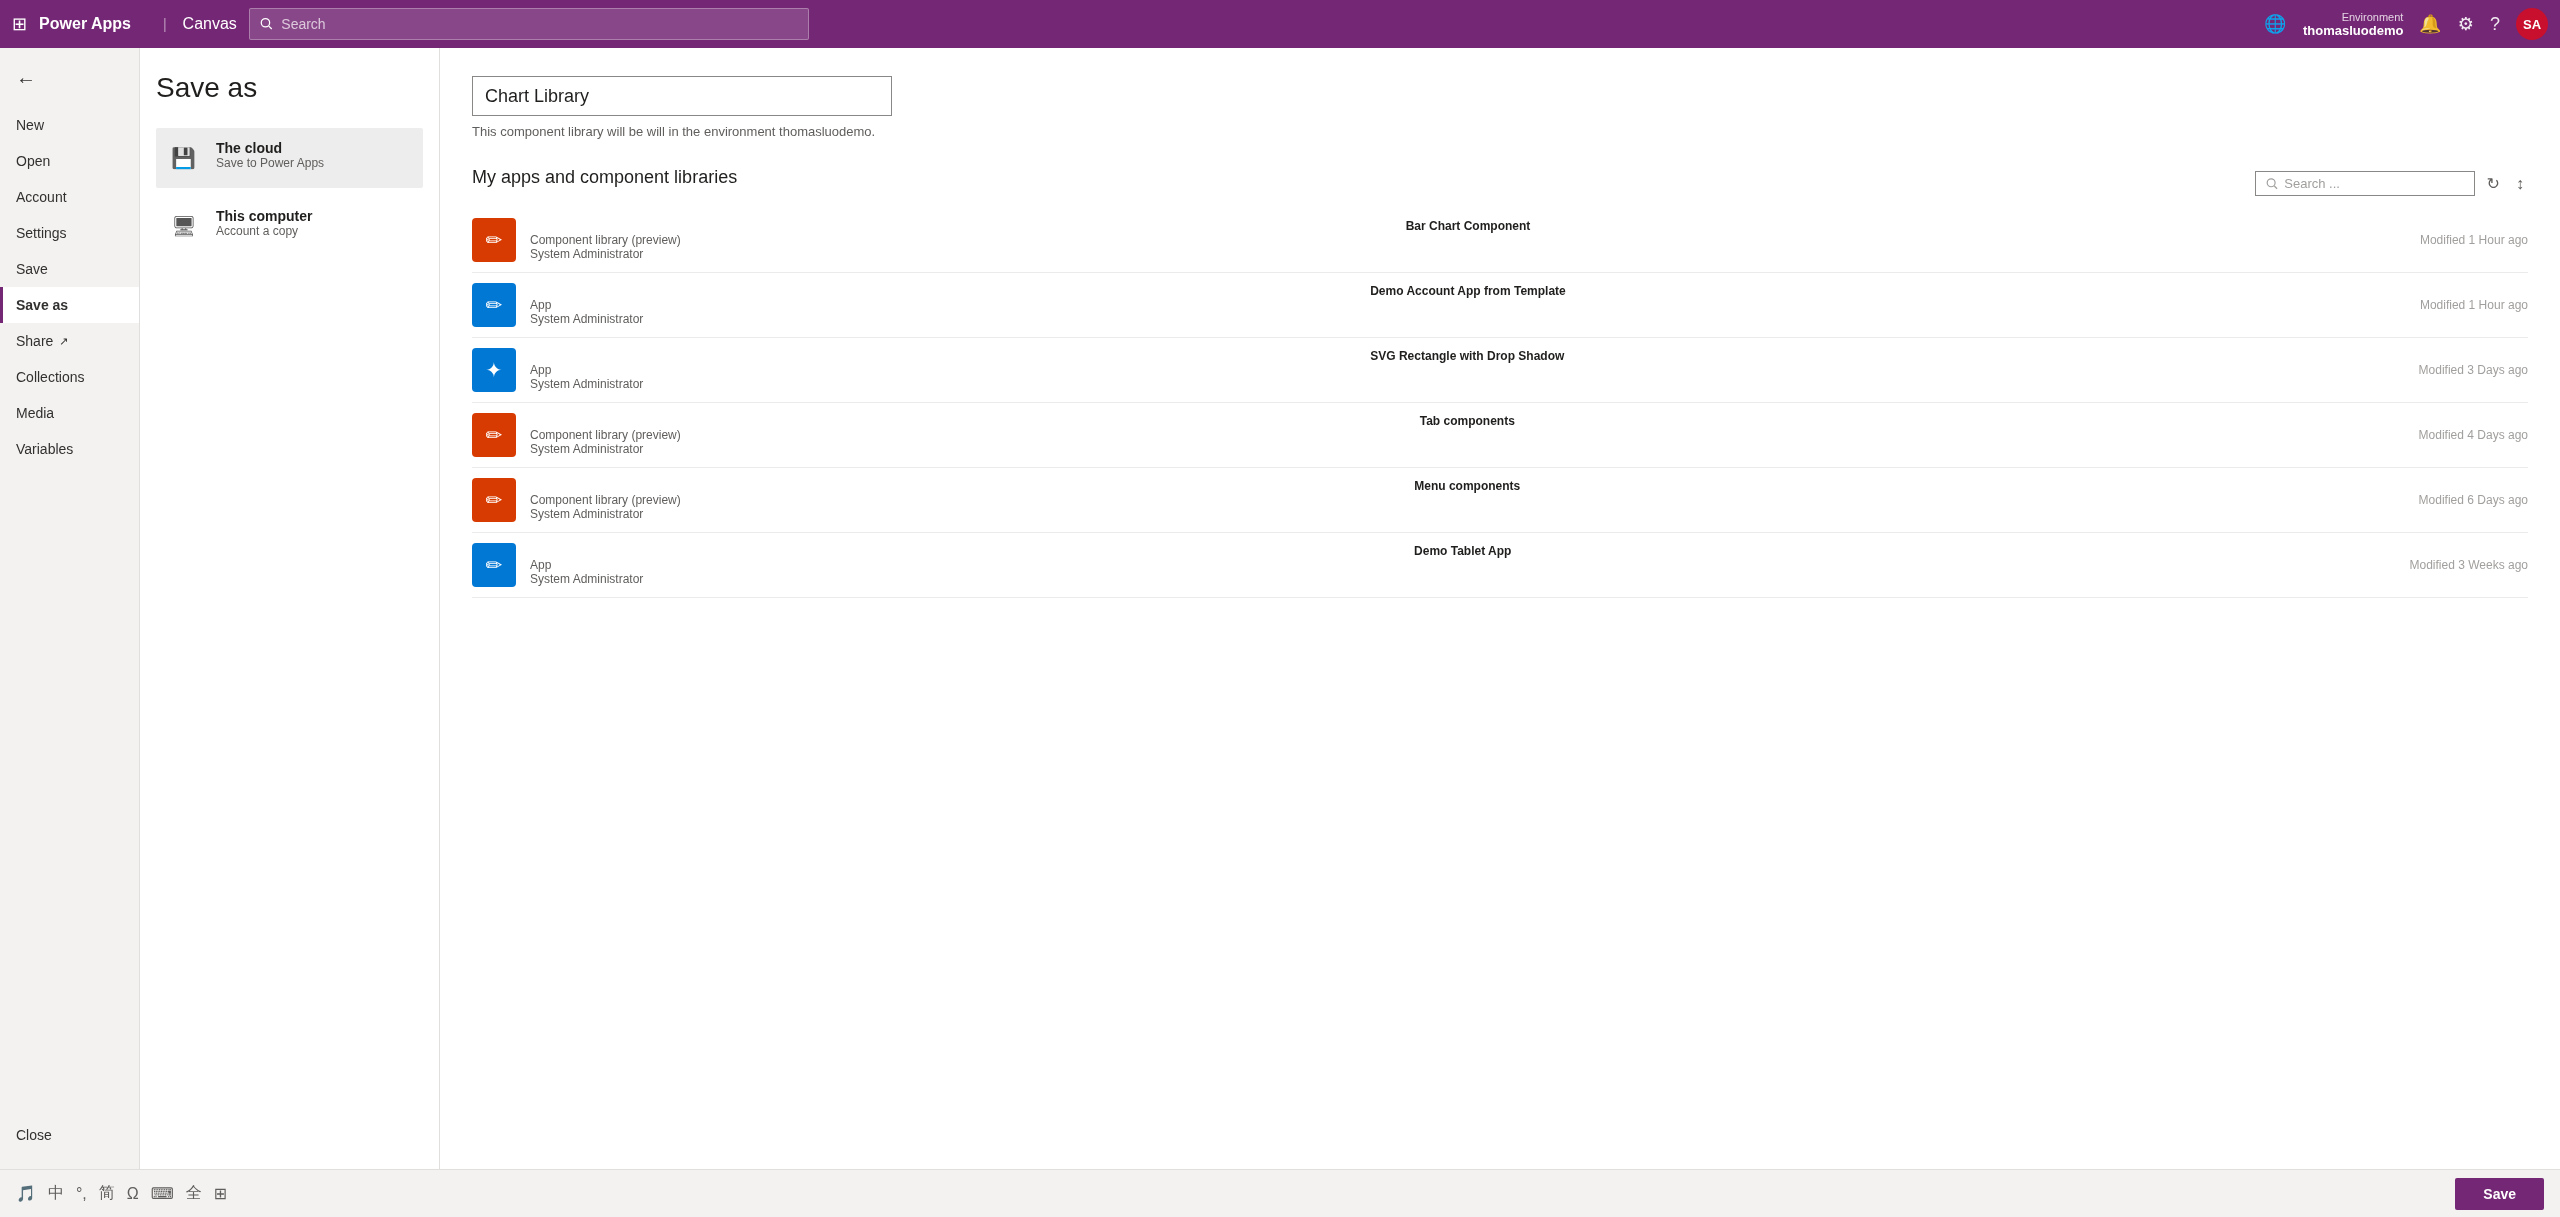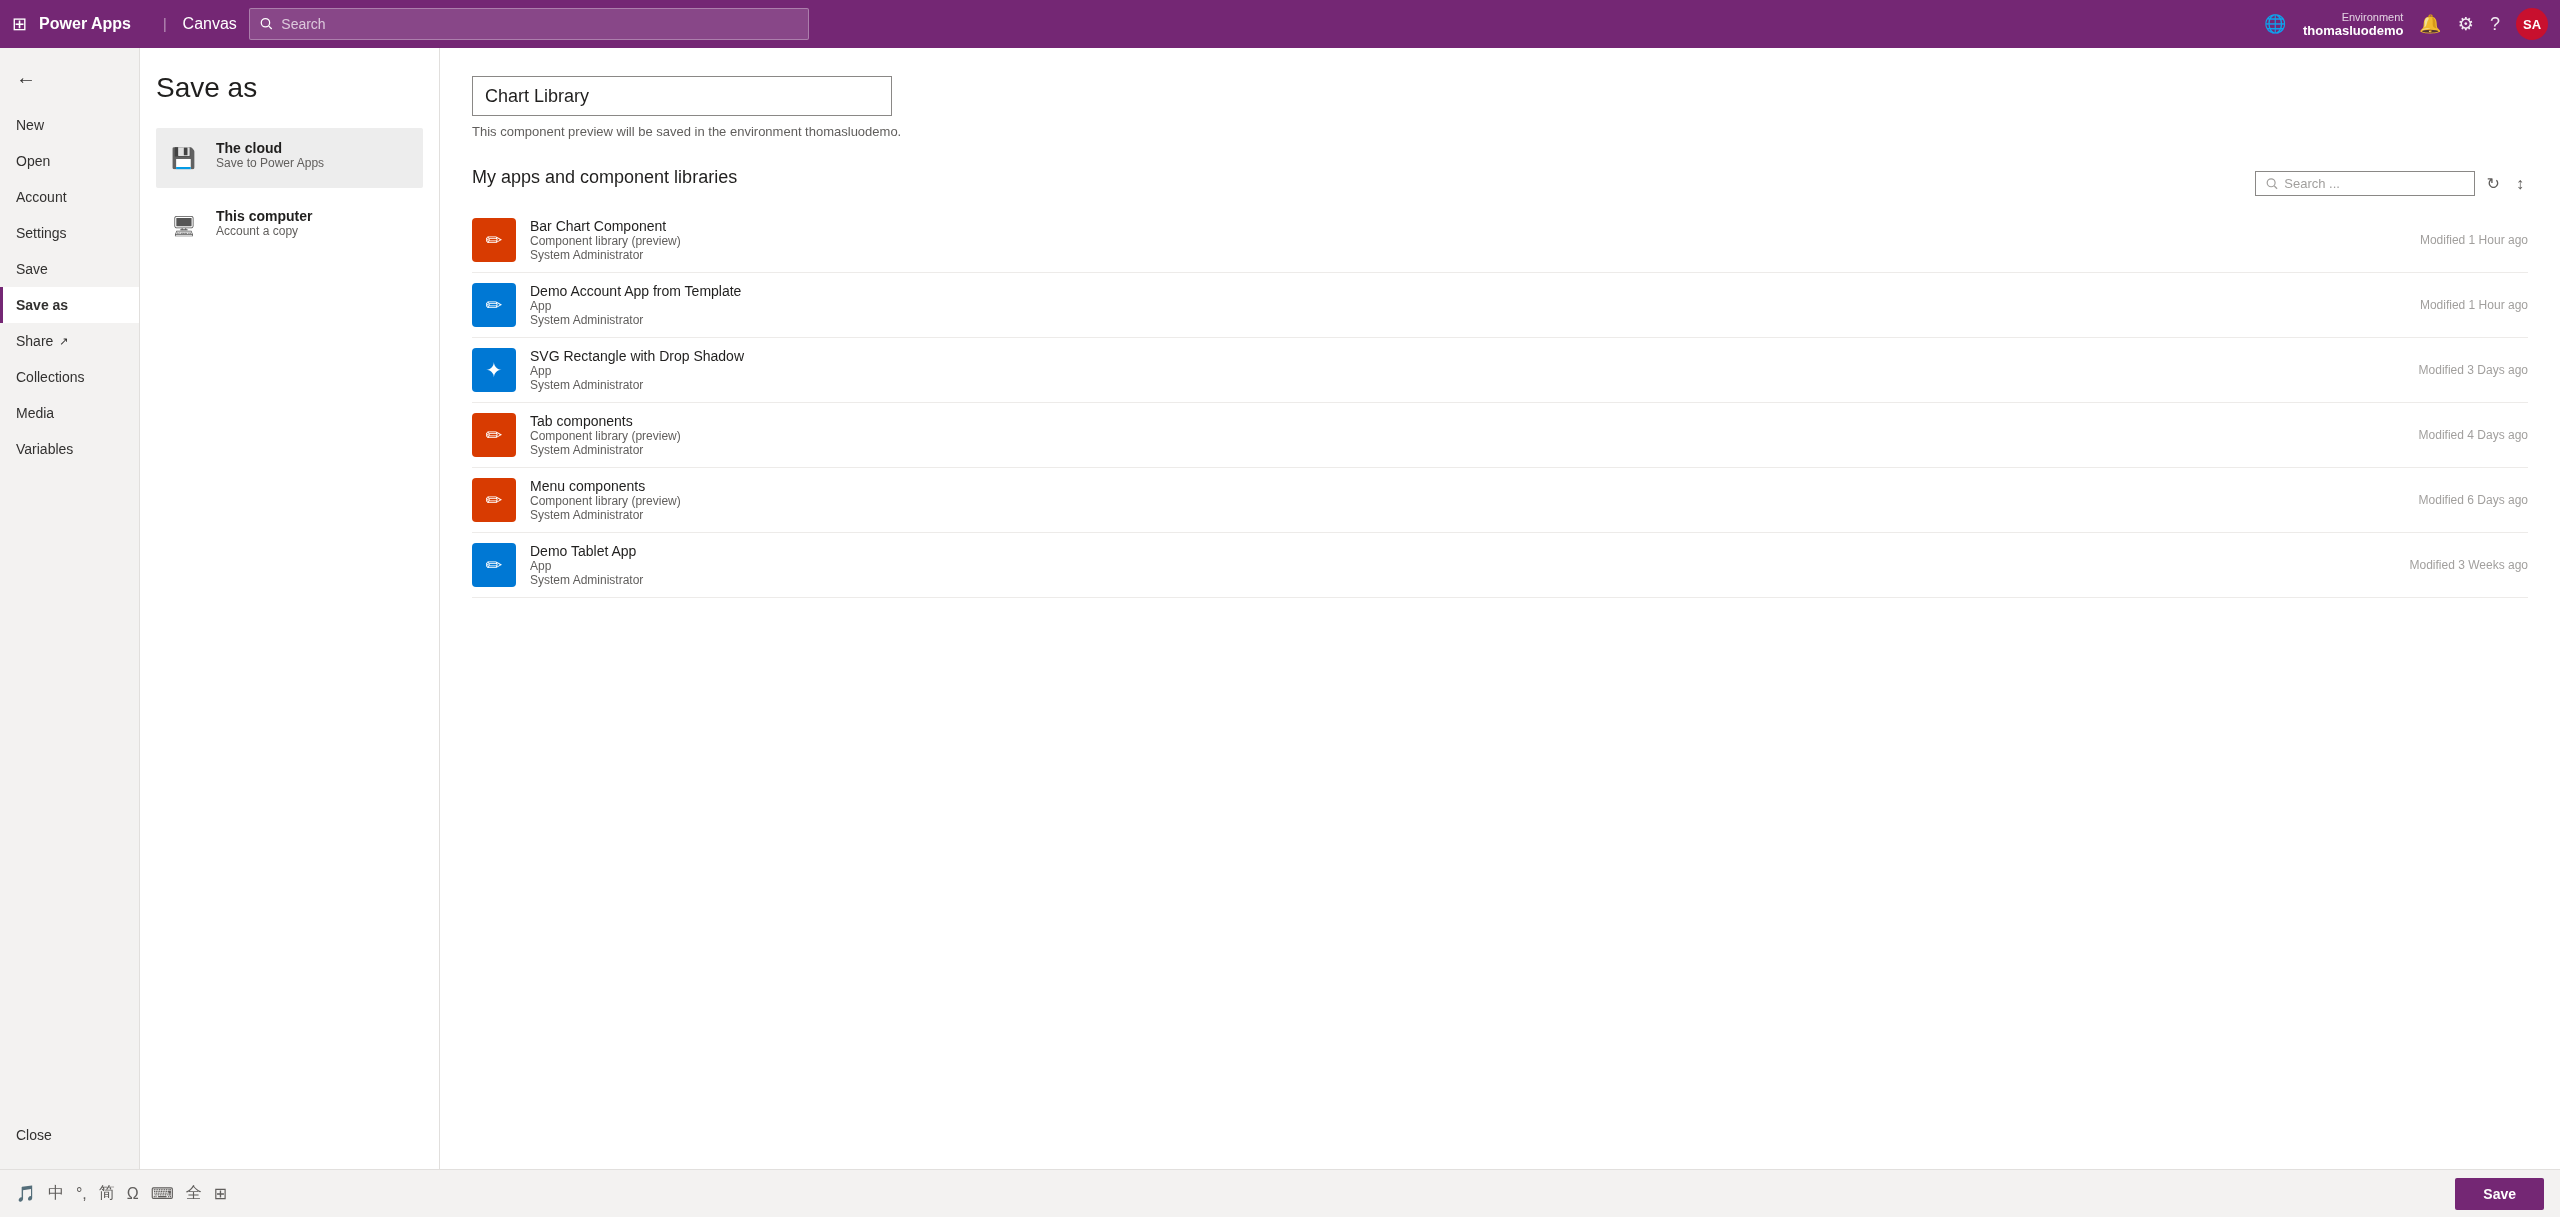--- a/index.html
+++ b/index.html
@@ -195,21 +195,21 @@
       padding: 10px 0;
       border-bottom: 1px solid #edebe9;
       gap: 14px;
     }
     .app-icon {
       width: 44px; height: 44px; border-radius: 4px;
       display: flex; align-items: center; justify-content: center;
       font-size: 20px; color: #fff; flex-shrink: 0;
     }
     .app-info { flex: 1; }
-    .app-name { font-size: 14px; font-weight: 400; color: #201f1e; }
+    .app-name { font-size: 12px; font-weight: 700; color: #201f1e; text-align: center; }
     .app-type { font-size: 12px; color: #605e5c; }
     .app-author { font-size: 12px; color: #605e5c; }
     .app-modified { font-size: 12px; color: #a19f9d; margin-left: auto; white-space: nowrap; }
 
     
     .bottombar {
       height: 48px;
       background: #f3f2f1;
       border-top: 1px solid #e1dfdd;
       display: flex;
@@ -319,21 +319,21 @@
         <div class="saveas-option-icon">🖥</div>
         <div class="saveas-option-text">
           <div class="saveas-option-name">This computer</div>
           <div class="saveas-option-sub">Account a copy</div>
         </div>
       </div>
     </div>
 
     <div class="right-panel">
       <input class="app-name-input" type="text" value="Chart Library" style="">
-      <div class="env-note">This component preview will be saved in the environment thomasluodemo.</div>
+      <div class="env-note">This component library will be will in the environment thomasluodemo.</div>
 
       <div class="section-header">
         <div class="section-title">My apps and component libraries</div>
         <div style="display:flex; align-items:center; gap:8px;padding-left:36px;">
           <div class="search-box">
             <svg class="search-icon-svg" viewBox="0 0 16 16" style="fill:none;">
                 <circle cx="6.5" cy="6.5" r="5" stroke="#a19f9d" stroke-width="1.5"></circle>
                 <line x1="10.5" y1="10.5" x2="14" y2="14" stroke="#a19f9d" stroke-width="1.5"></line>
               </svg>
             <input type="text" placeholder="Search ..." style="">

